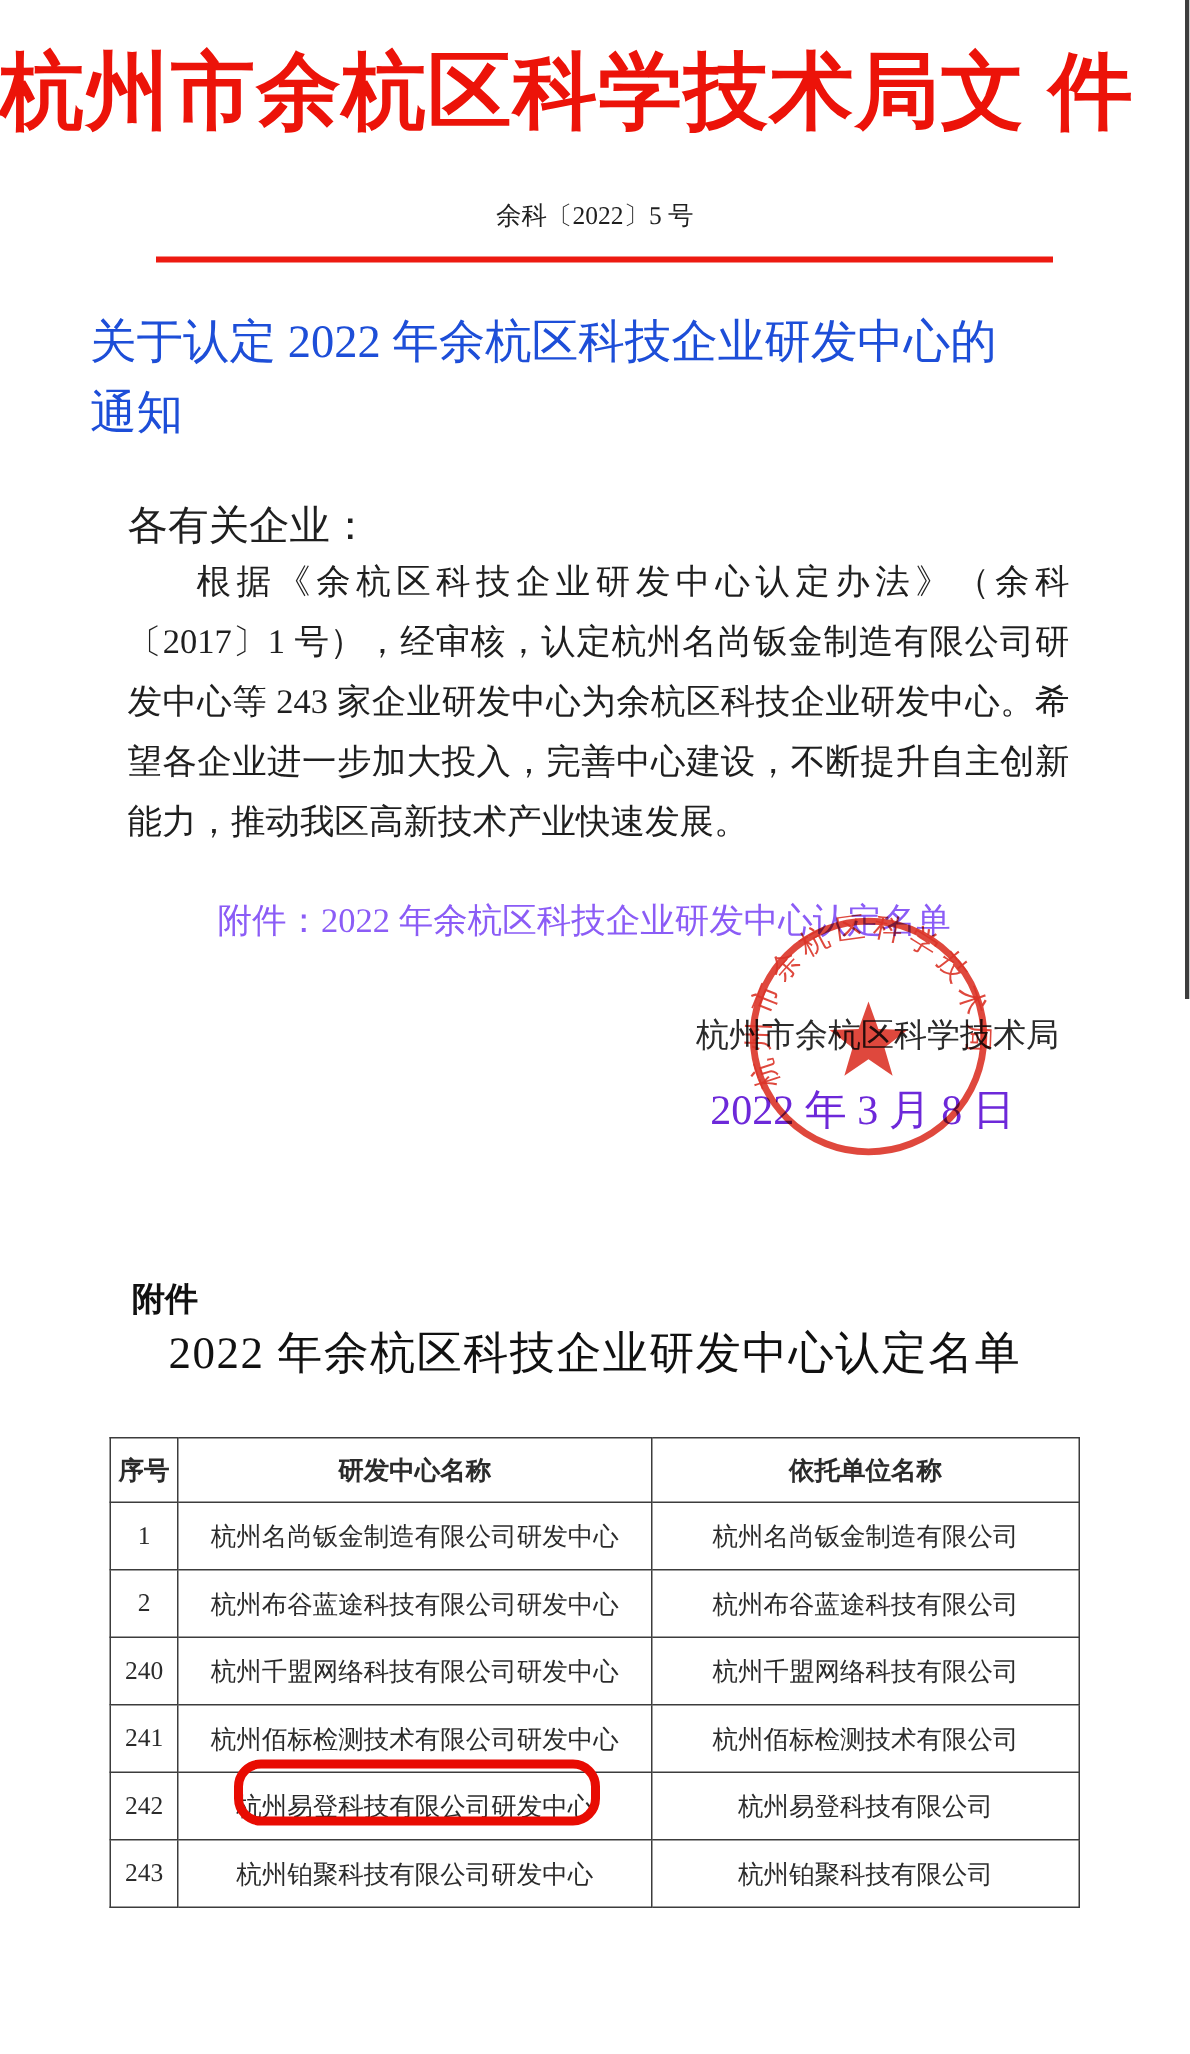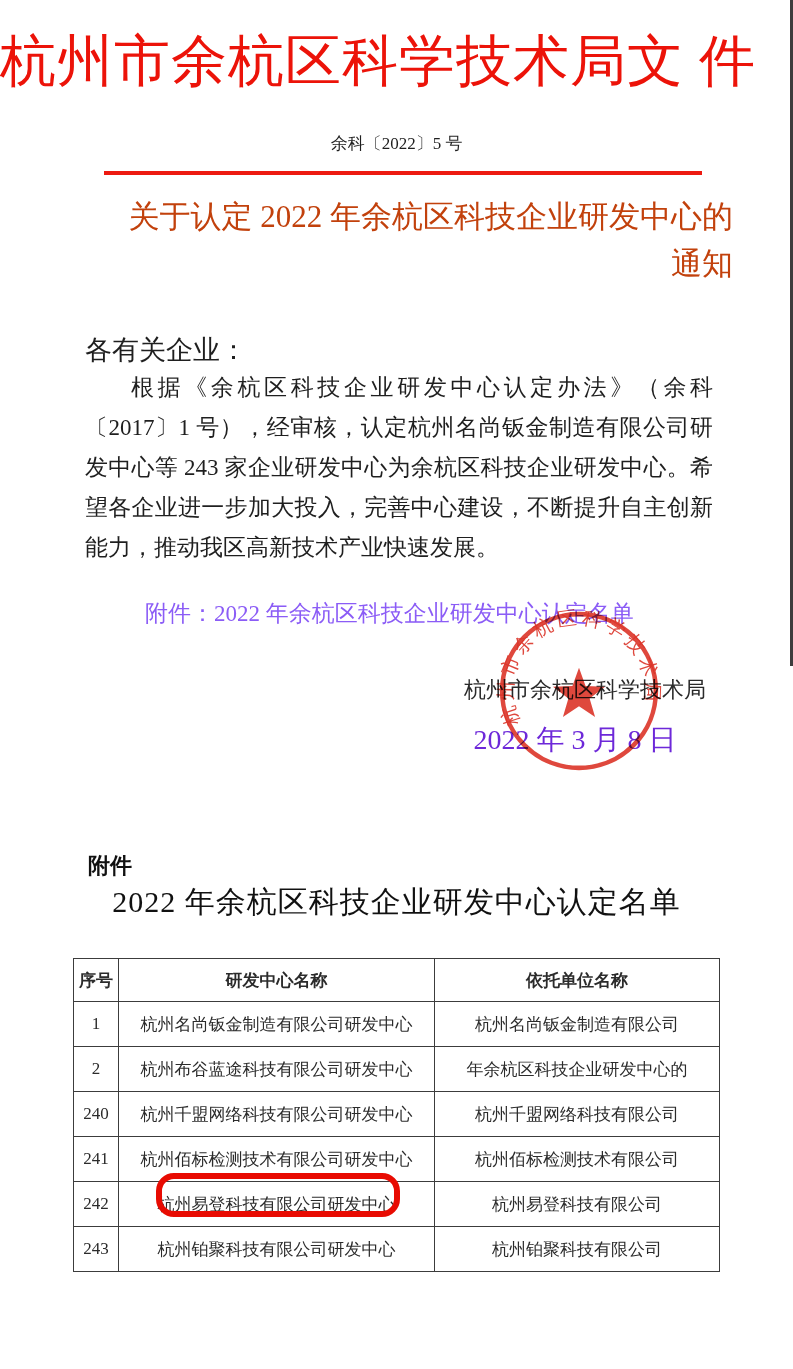--- a/index.html
+++ b/index.html
@@ -12,36 +12,36 @@
     overflow:hidden;
   }
   .page{position:absolute;left:0;top:0;width:793px;height:1369px;background:#fff;}
 
   
   .edge-line{position:absolute;right:0;top:0;width:3px;height:666px;background:#3d3d3d;}
 
   .doc-header-title{
     position:absolute;left:0;top:24px;width:637px;
     text-align:center;
-    font-size:56px;font-weight:normal;
+    font-size:56px;font-weight:bold;
     color:#ec1309;
     letter-spacing:1px;
     white-space:nowrap;
   }
   .doc-number{
     position:absolute;left:0;top:132px;width:793px;
     text-align:center;font-size:17px;color:#1f1f1f;
   }
   .red-rule{
     position:absolute;left:104px;top:171px;width:598px;height:4px;
     background:#ed1a11;
   }
   .doc-title{
-    position:absolute;left:60px;top:193px;width:673px;
-    text-align:right;font-size:31px;line-height:47px;color:#c2410c;
+    position:absolute;left:60px;top:204px;width:673px;
+    text-align:left;font-size:31px;line-height:47px;color:#1d4ed8;
   }
   .salutation{
     position:absolute;left:85px;top:332px;
     font-size:27px;color:#1f1f1f;
   }
   .body-par{
     position:absolute;left:85px;top:368px;width:628px;
     font-size:23px;line-height:40px;
     text-align:justify;text-indent:2em;color:#1f1f1f;
   }
@@ -151,21 +151,21 @@
     </thead>
     <tbody>
       <tr>
         <td>1</td>
         <td>杭州名尚钣金制造有限公司研发中心</td>
         <td>杭州名尚钣金制造有限公司</td>
       </tr>
       <tr>
         <td>2</td>
         <td>杭州布谷蓝途科技有限公司研发中心</td>
-        <td>年余杭区科技企业研发中心的</td>
+        <td>杭州布谷蓝途科技有限公司</td>
       </tr>
       <tr>
         <td>240</td>
         <td>杭州千盟网络科技有限公司研发中心</td>
         <td>杭州千盟网络科技有限公司</td>
       </tr>
       <tr>
         <td>241</td>
         <td>杭州佰标检测技术有限公司研发中心</td>
         <td>杭州佰标检测技术有限公司</td>

